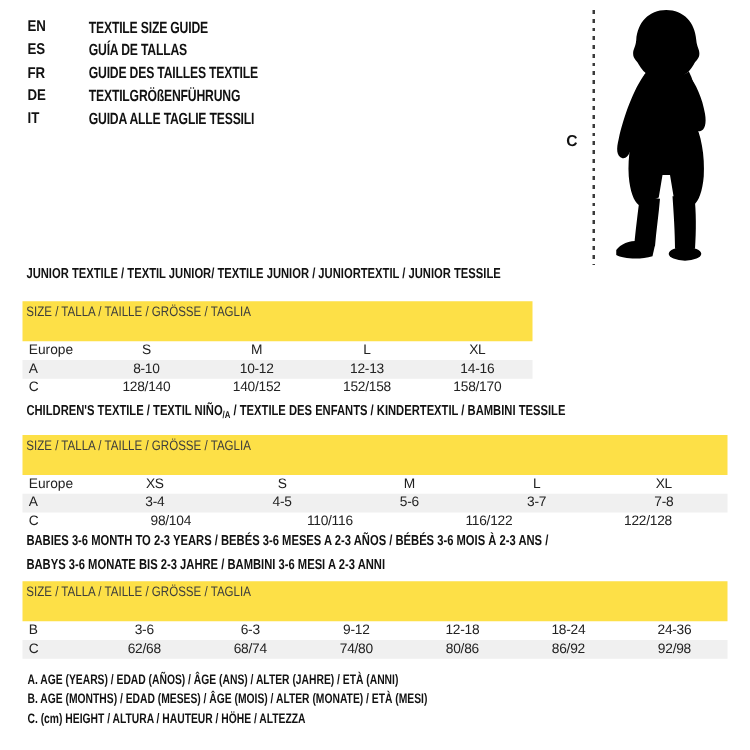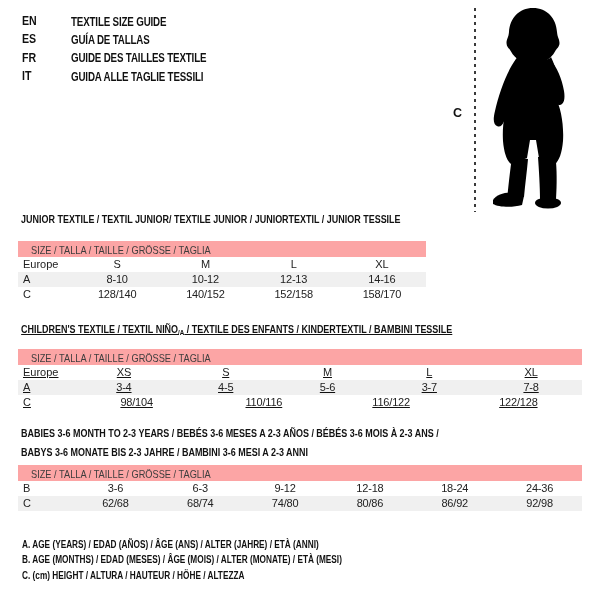--- a/index.html
+++ b/index.html
@@ -29,33 +29,33 @@
     background:repeating-linear-gradient(to bottom, #3a3a3a 0 3px, transparent 3px 7px);
   }
   .height-label {
     position:absolute; left:1px; top:100px;
     font-weight:bold; font-size:12.5px;
   }
   .figure svg { position:absolute; left:31px; top:1px; }
   
   .tbl { position:absolute; left:18px; }
   .t1 { top:212px; width:408px; }
-  .t2 { top:322px; width:564px;text-decoration:underline; }
+  .t2 { top:322px; width:564px; }
   .t3 { top:424px; width:564px; }
   .tbl-title {
     font-weight:bold; font-size:11.5px; padding-left:4px;
     line-height:14px; white-space:nowrap;
     transform:scaleX(0.78); transform-origin:left top;
   }
   .t1 .tbl-title { margin-bottom:15px; }
   .t2 .tbl-title { margin-bottom:9px; }
   .t3 .tbl-title { line-height:18.5px; margin-bottom:4px; }
   .tbl-bar {
-    background:#fca5a5; height:16px; line-height:16px;
-    padding-left:13px; white-space:nowrap; overflow:hidden;
+    background:#fde047; height:32px; line-height:16px;
+    padding-left:3px; white-space:nowrap; overflow:hidden;
   }
   .tbl-bar span {
     display:inline-block; font-size:11px; color:#3d3d3d;
     transform:scaleX(0.84); transform-origin:left center;
   }
   .trow { display:flex; height:15px; line-height:15px; font-size:11px; }
   .trow.alt { background:#f0f0f0; }
   .trow .c0 { width:55px; padding-left:5px; color:#222; }
   .trow .c  { flex:1; text-align:center; color:#222; letter-spacing:-0.2px; }
   .sub { font-size:8px; vertical-align:-2px; }
@@ -74,20 +74,24 @@
     <span class="code">EN</span>
     <span class="ttl">TEXTILE SIZE GUIDE</span>
   </div>
   <div class="lang-row">
     <span class="code">ES</span>
     <span class="ttl">GUÍA DE TALLAS</span>
   </div>
   <div class="lang-row">
     <span class="code">FR</span>
     <span class="ttl">GUIDE DES TAILLES TEXTILE</span>
+  </div>
+  <div class="lang-row">
+    <span class="code">DE</span>
+    <span class="ttl">TEXTILGRÖßENFÜHRUNG</span>
   </div>
   <div class="lang-row">
     <span class="code">IT</span>
     <span class="ttl">GUIDA ALLE TAGLIE TESSILI</span>
   </div>
 </div>
 
 <div class="figure">
   <span class="height-label">C</span>
   <div class="dash-line"></div>

